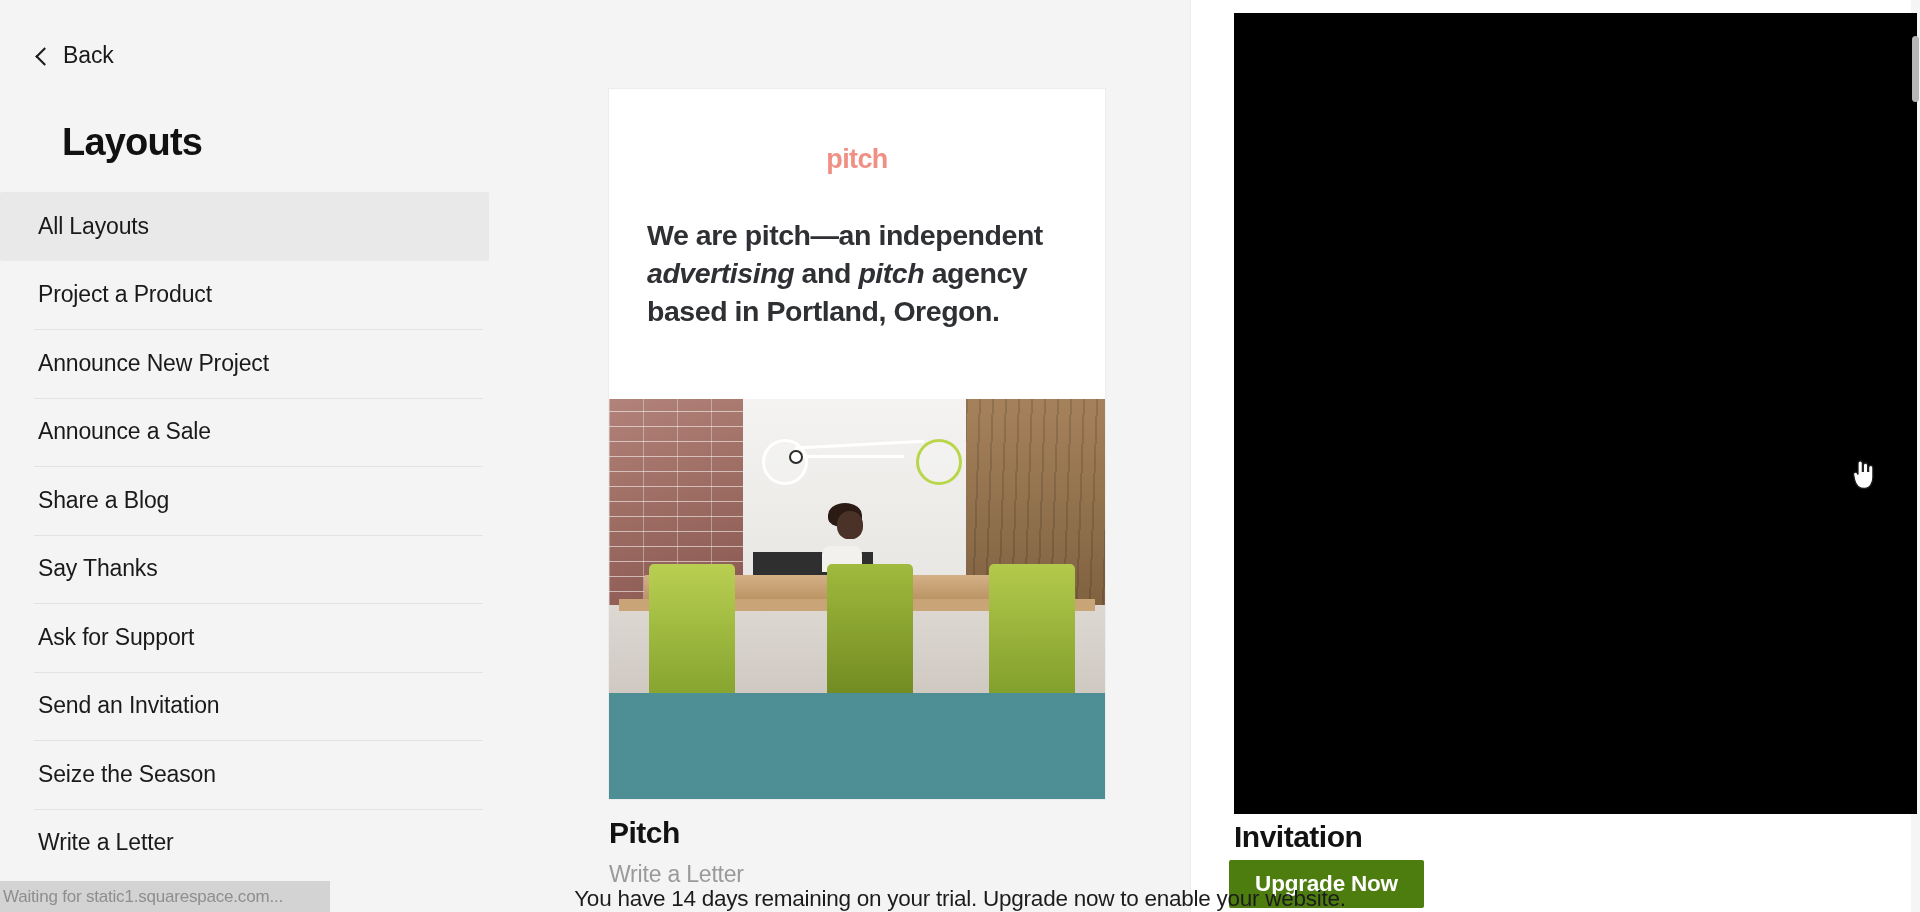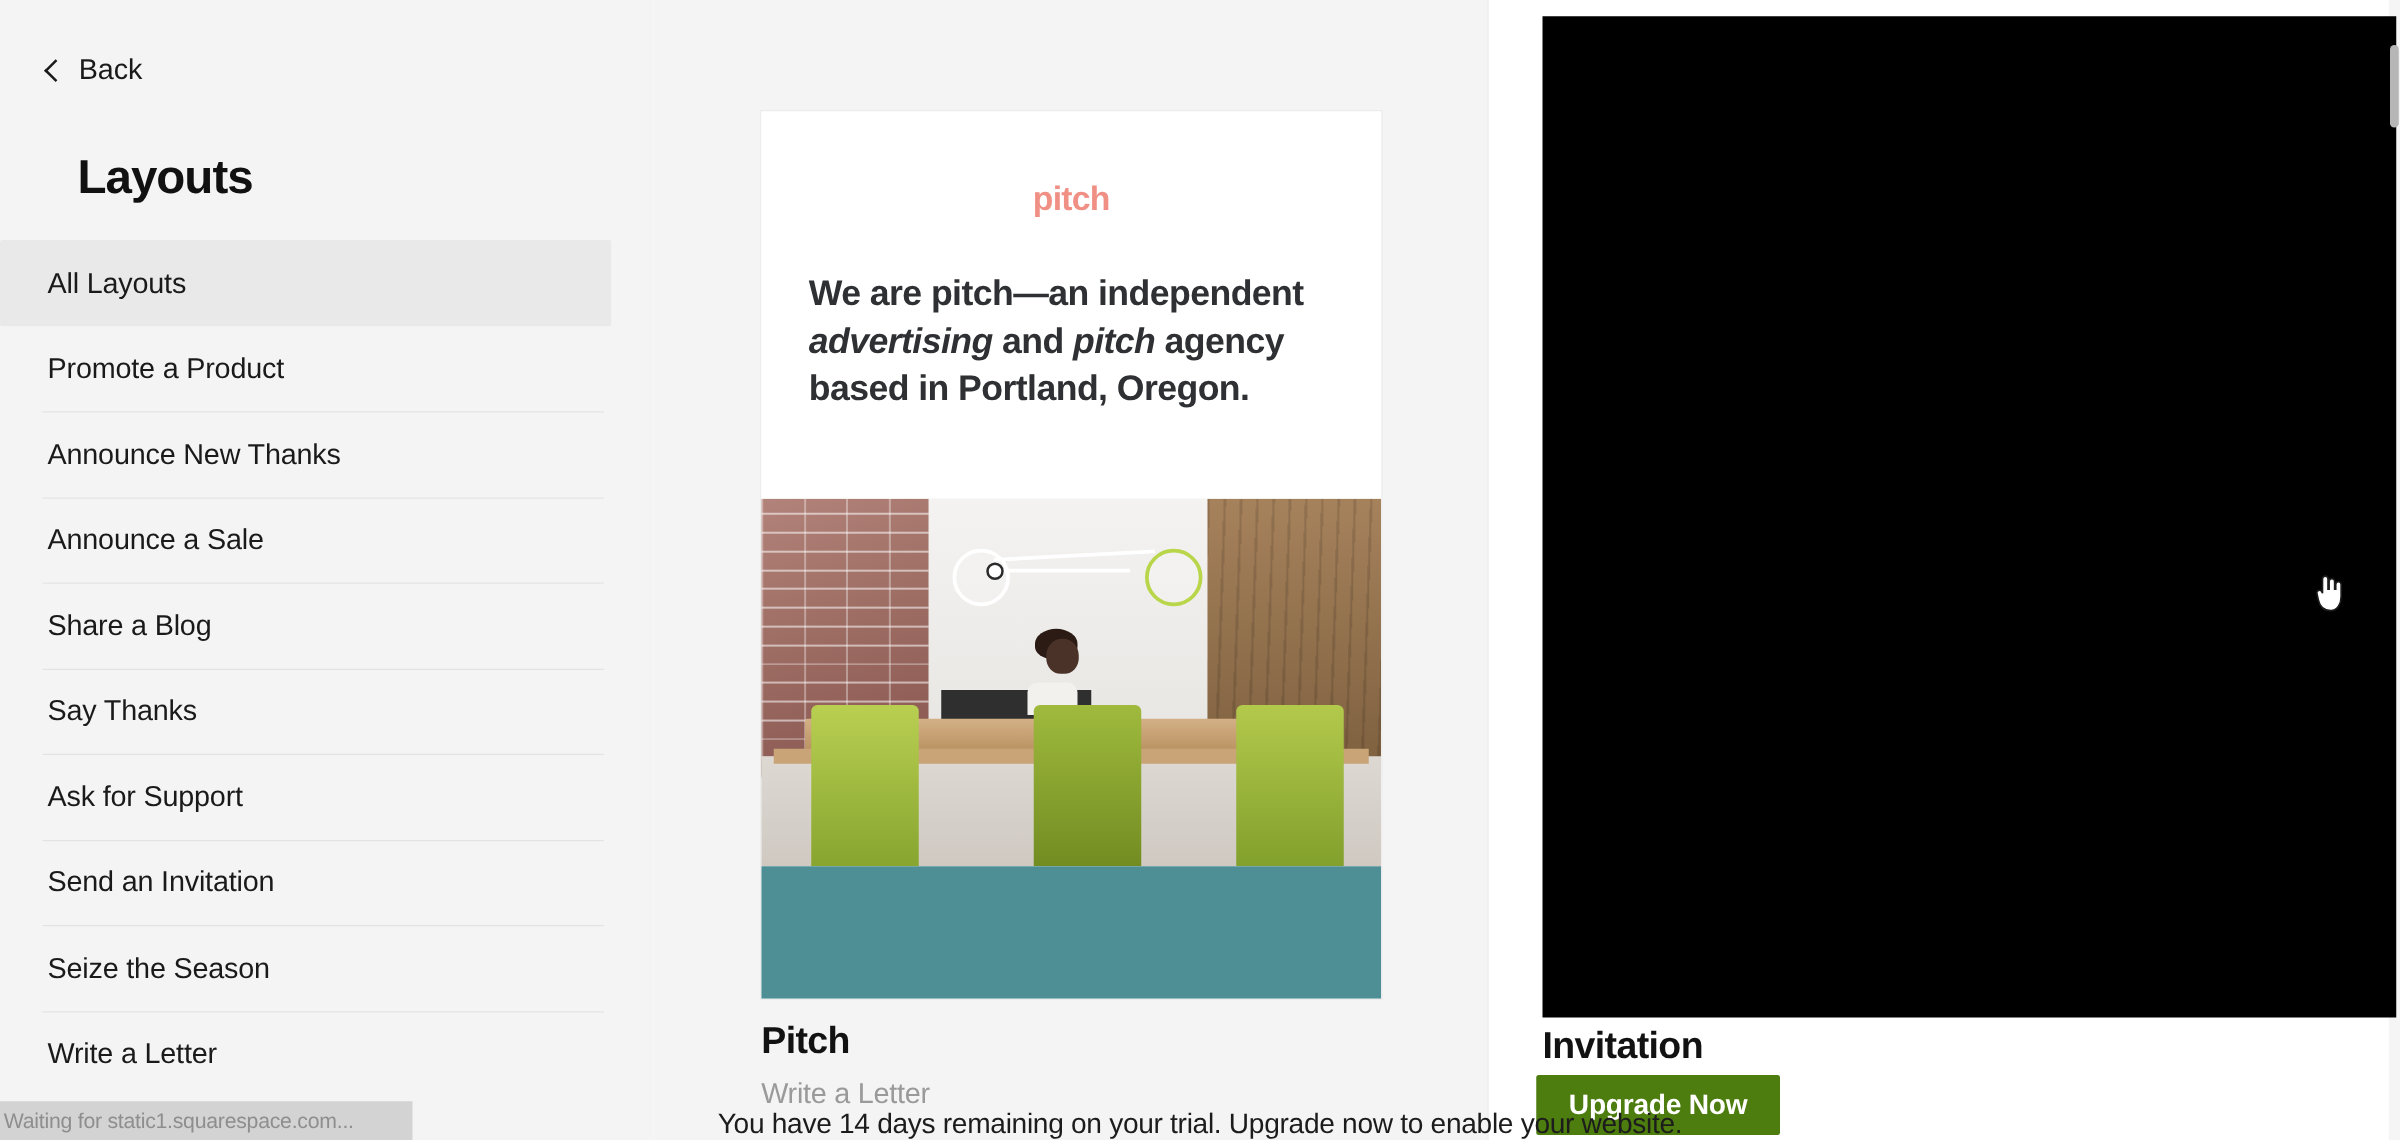--- a/index.html
+++ b/index.html
@@ -421,24 +421,24 @@
       <span class="back-label">Back</span>
     </div>
 
     <h1 class="panel-title">Layouts</h1>
 
     <ul class="nav-list" id="nav-list">
         <li class="nav-item active">
           <span>All Layouts</span>
         </li>
         <li class="nav-item">
-          <span>Promote a Product</span>
-        </li>
-        <li class="nav-item">
-          <span>Announce New Thanks</span>
+          <span>Project a Product</span>
+        </li>
+        <li class="nav-item">
+          <span>Announce New Project</span>
         </li>
         <li class="nav-item">
           <span>Announce a Sale</span>
         </li>
         <li class="nav-item">
           <span>Share a Blog</span>
         </li>
         <li class="nav-item">
           <span>Say Thanks</span>
         </li>

